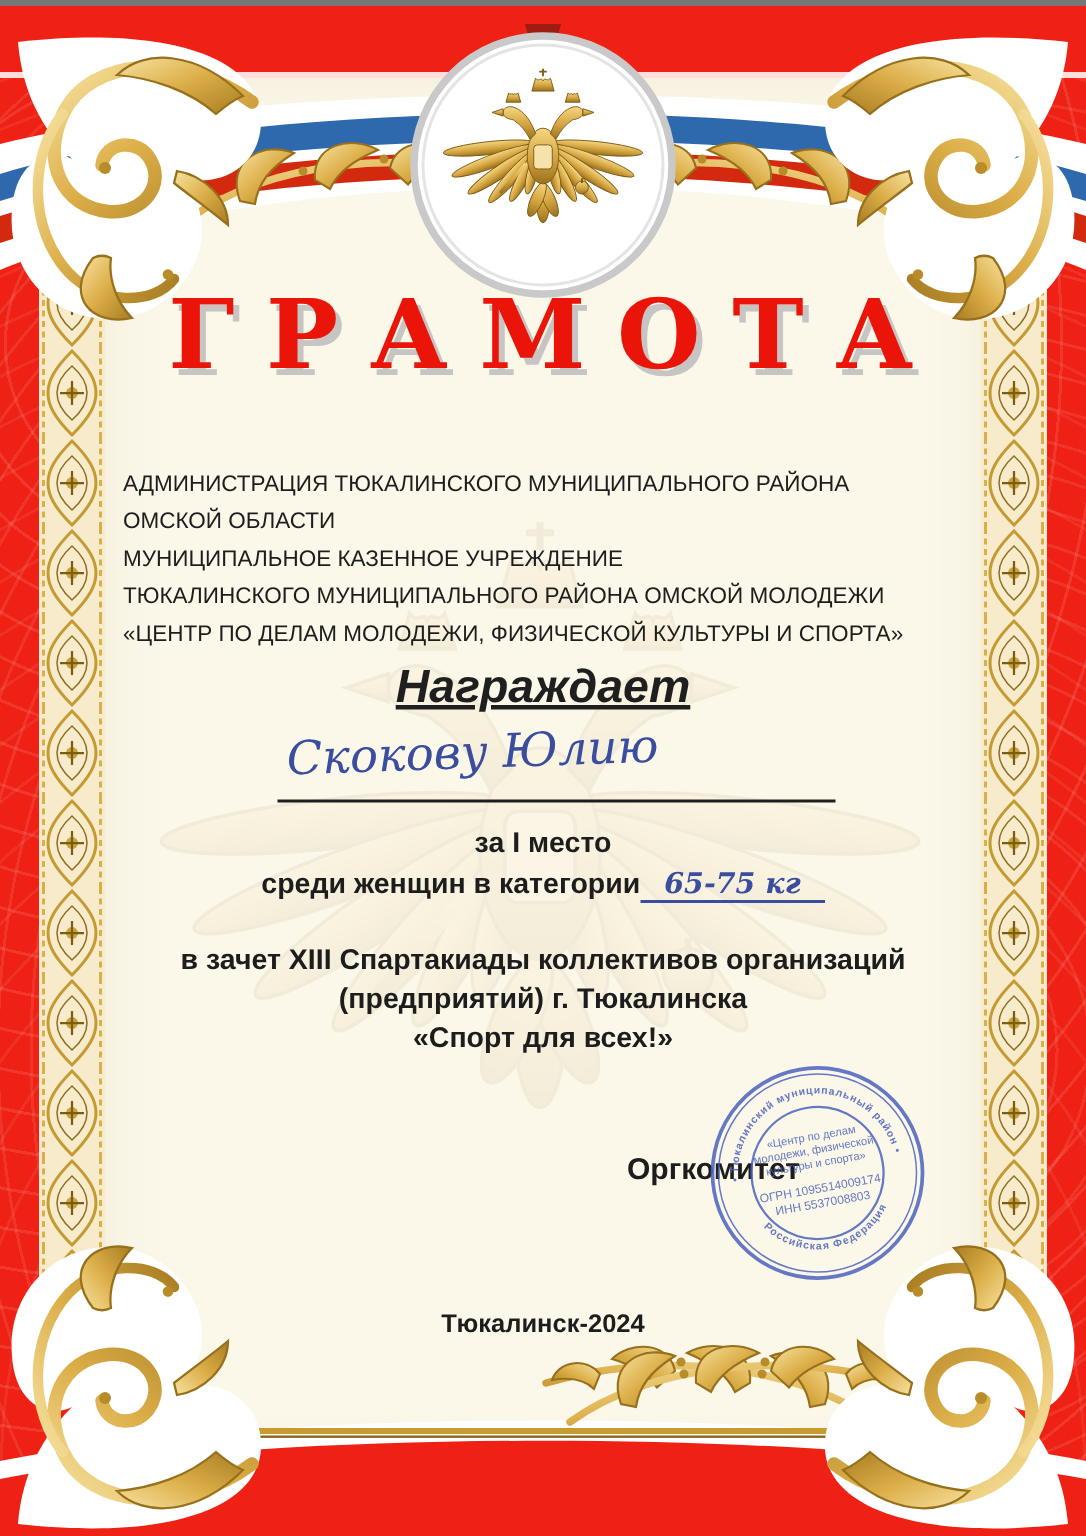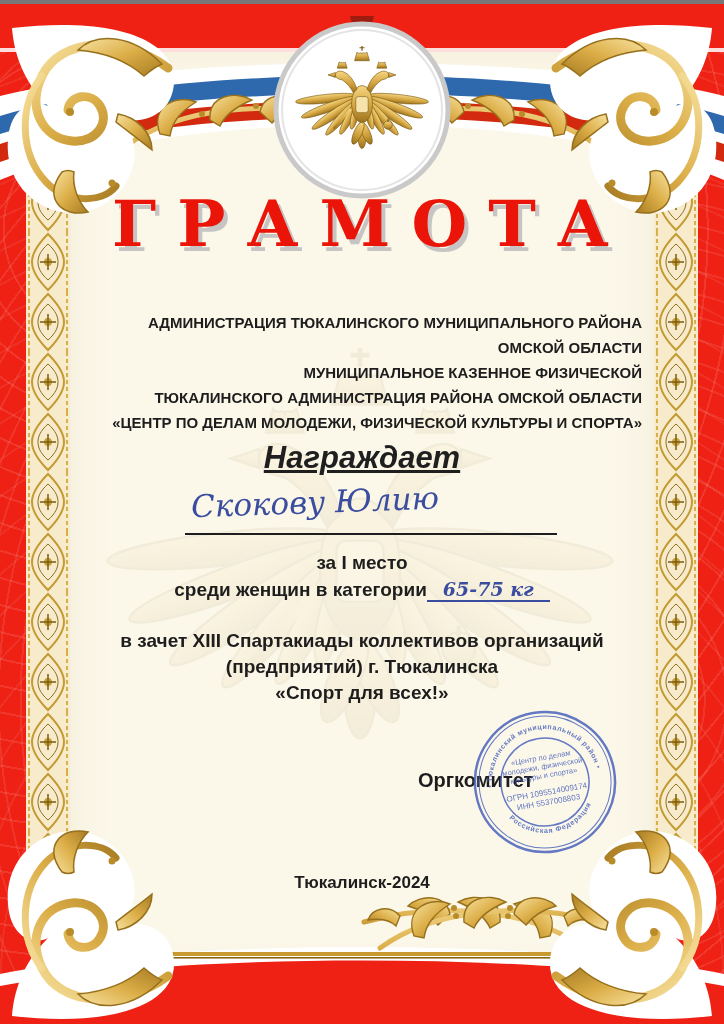--- a/index.html
+++ b/index.html
@@ -21,22 +21,22 @@
   .gold-band{top:168px;bottom:100px;width:44px;}
   .gold-band.left{left:26px;}
   .gold-band.right{right:26px;}
   .title{
     left:0;right:0;top:182px;text-align:center;
     font-family:"DejaVu Serif",serif;font-weight:bold;
     font-size:64px;letter-spacing:21px;color:#ea1508;
     text-shadow:4px 5px 0 #c6c5c3;
     padding-left:18px;
   }
-  .org{left:82px;right:82px;top:306px;text-align:right;color:#1d1d1d;
-       font-weight:bold;font-size:15px;line-height:25px;}
+  .org{left:82px;right:82px;top:306px;text-align:left;color:#1d1d1d;
+       font-weight:normal;font-size:15px;line-height:25px;}
   .awards{left:0;right:0;top:436px;text-align:center;color:#1f1f1f;
           font-weight:bold;font-style:italic;font-size:31px;text-decoration:underline;}
   .recipient{left:150px;width:330px;top:480px;text-align:center;
           font-family:"DejaVu Serif",serif;font-style:italic;
           font-size:31px;color:#3a4d9f;transform:rotate(-2deg);}
   .name-line{left:185px;top:529px;width:372px;border-top:2px solid #1e1e1e;height:0;}
   .bodyline{left:62px;right:62px;text-align:center;color:#1d1d1d;
             font-weight:bold;font-size:19px;}
   .hand{font-family:"DejaVu Serif",serif;font-style:italic;font-weight:bold;
         color:#3a4d9f;border-bottom:2px solid #3a4d9f;padding:0 16px;}
@@ -180,22 +180,22 @@
     </svg>
   <svg class="abs corner br" viewBox="0 0 190 212">
       <use href="#sym-flourish" width="190" height="212"></use>
     </svg>
 
   <div class="abs title">ГРАМОТА</div>
 
   <div class="abs org">
     <div>АДМИНИСТРАЦИЯ ТЮКАЛИНСКОГО МУНИЦИПАЛЬНОГО РАЙОНА</div>
     <div>ОМСКОЙ ОБЛАСТИ</div>
-    <div>МУНИЦИПАЛЬНОЕ КАЗЕННОЕ ФИЗИЧЕСКОЙ</div>
-    <div>ТЮКАЛИНСКОГО АДМИНИСТРАЦИЯ РАЙОНА ОМСКОЙ ОБЛАСТИ</div>
+    <div>МУНИЦИПАЛЬНОЕ КАЗЕННОЕ УЧРЕЖДЕНИЕ</div>
+    <div>ТЮКАЛИНСКОГО МУНИЦИПАЛЬНОГО РАЙОНА ОМСКОЙ МОЛОДЕЖИ</div>
     <div>«ЦЕНТР ПО ДЕЛАМ МОЛОДЕЖИ, ФИЗИЧЕСКОЙ КУЛЬТУРЫ И СПОРТА»</div>
   </div>
 
   <div class="abs awards">Награждает</div>
 
   <div class="abs recipient">Скокову Юлию</div>
   <div class="abs name-line"></div>
 
   <div class="abs bodyline" style="top:548px">за I место</div>
 

